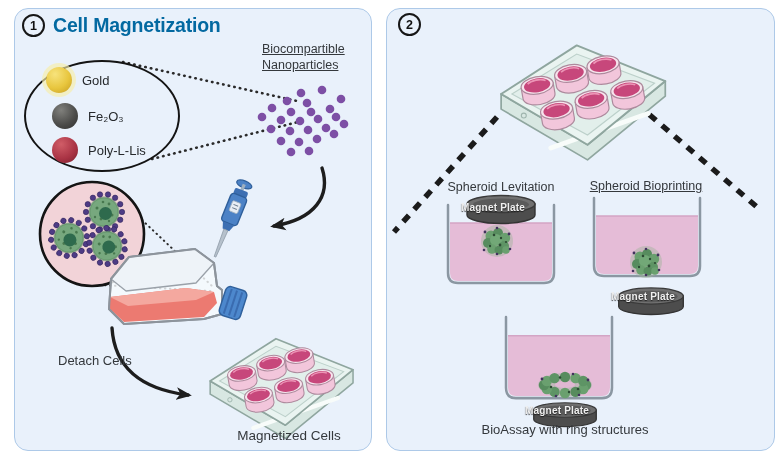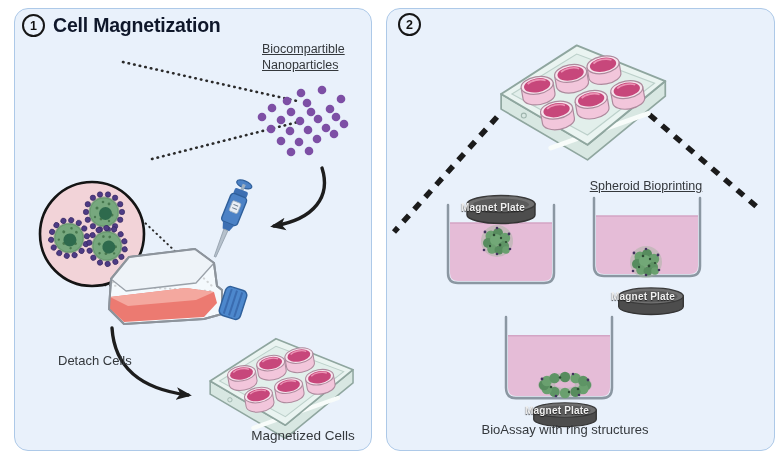--- a/index.html
+++ b/index.html
@@ -13,21 +13,21 @@
   }
   .panel.p1{left:14px;width:358px;}
   .panel.p2{left:386px;width:389px;}
   svg.art{position:absolute;left:0;top:0;z-index:2;pointer-events:none;}
   .hdr{position:absolute;display:flex;align-items:center;gap:8px;z-index:3;}
   .hdr .num{
     width:23px;height:23px;border:2.2px solid #161616;border-radius:50%;
     display:flex;align-items:center;justify-content:center;
     font-weight:bold;font-size:12.5px;color:#111;box-sizing:border-box;background:transparent;
   }
-  .hdr .ttl{font-weight:bold;font-size:19.5px;color:#0f172a;letter-spacing:-0.2px;white-space:nowrap;}
+  .hdr .ttl{font-weight:bold;font-size:19.5px;color:#0369a1;letter-spacing:-0.2px;white-space:nowrap;}
   .legend{
     position:absolute;left:24px;top:60px;width:156px;height:112px;
     border:2.6px solid #141414;border-radius:50%;z-index:3;box-sizing:border-box;
   }
   .lrow{position:absolute;display:flex;align-items:center;gap:10px;}
   .sphere{width:26px;height:26px;border-radius:50%;flex:0 0 auto;}
   .sphere.gold{background:radial-gradient(circle at 35% 28%, #f7e37c, #e8c63e 55%, #c69c1e 100%);
     box-shadow:0 0 0 4px rgba(247,238,168,0.65);}
   .sphere.fe{background:radial-gradient(circle at 35% 28%, #80807c, #4b4b49 58%, #2e2e2d 100%);}
   .sphere.poly{background:radial-gradient(circle at 35% 28%, #d05d67, #a93344 58%, #791e2c 100%);}
@@ -278,27 +278,42 @@
 
   <div class="hdr" style="left:22px;top:14px;">
     <span class="num">1</span>
     <span class="ttl">Cell Magnetization</span>
   </div>
 
   <div class="hdr" style="left:398px;top:13px;">
     <span class="num">2</span>
   </div>
 
+  <div class="legend">
+    <div class="lrow" style="left:20px;top:5px;">
+      <span class="sphere gold"></span>
+      <span class="ltxt">Gold</span>
+    </div>
+    <div class="lrow" style="left:26px;top:41px;">
+      <span class="sphere fe"></span>
+      <span class="ltxt">Fe₂O₃</span>
+    </div>
+    <div class="lrow" style="left:26px;top:75px;">
+      <span class="sphere poly"></span>
+      <span class="ltxt">Poly-L-Lis</span>
+    </div>
+  </div>
 
   <div class="lbl" style="left:262px;top:42px;width:104px;text-decoration:underline;">Biocompartible Nanoparticles</div>
 
   <div class="lbl" style="left:58px;top:353px;font-size:13px;">Detach Cells</div>
 
-  <div class="lbl center" style="left:228px;top:428px;width:150px;font-size:13.5px;">Magnetized Cells</div>
-
+  <div class="lbl center" style="left:214px;top:428px;width:150px;font-size:13.5px;">Magnetized Cells</div>
+
+  <div class="lbl center" style="left:436px;top:180px;width:130px;">Spheroid Levitation</div>
 
   <div class="lbl center" style="left:581px;top:179px;width:130px;text-decoration:underline;">Spheroid Bioprinting</div>
 
   <div class="lbl center" style="left:480px;top:422px;width:170px;font-size:13px;">BioAssay with ring structures</div>
 
   <div class="lbl magnet" style="left:461px;top:202px;width:80px;">Magnet Plate</div>
 
   <div class="lbl magnet" style="left:611px;top:291px;width:80px;">Magnet Plate</div>
 
   <div class="lbl magnet" style="left:525px;top:405px;width:80px;">Magnet Plate</div>

